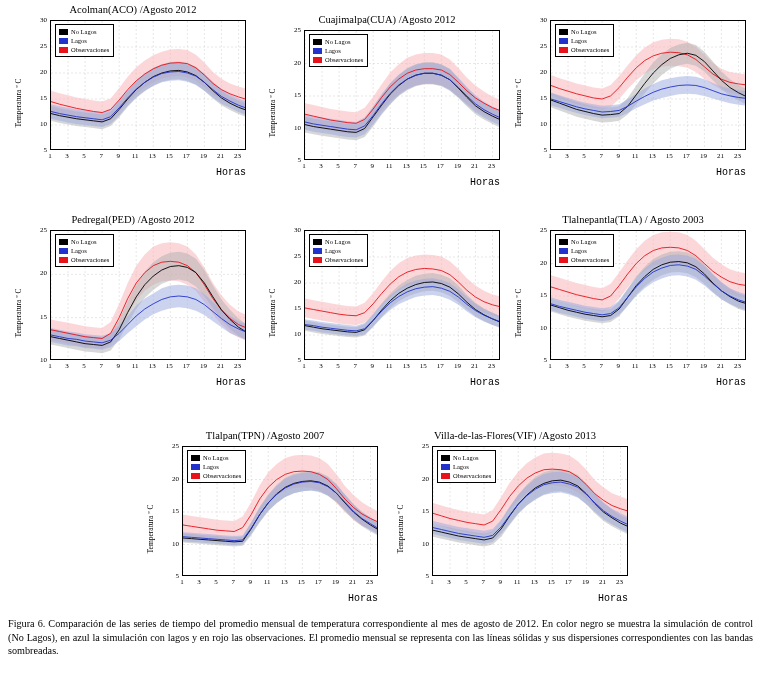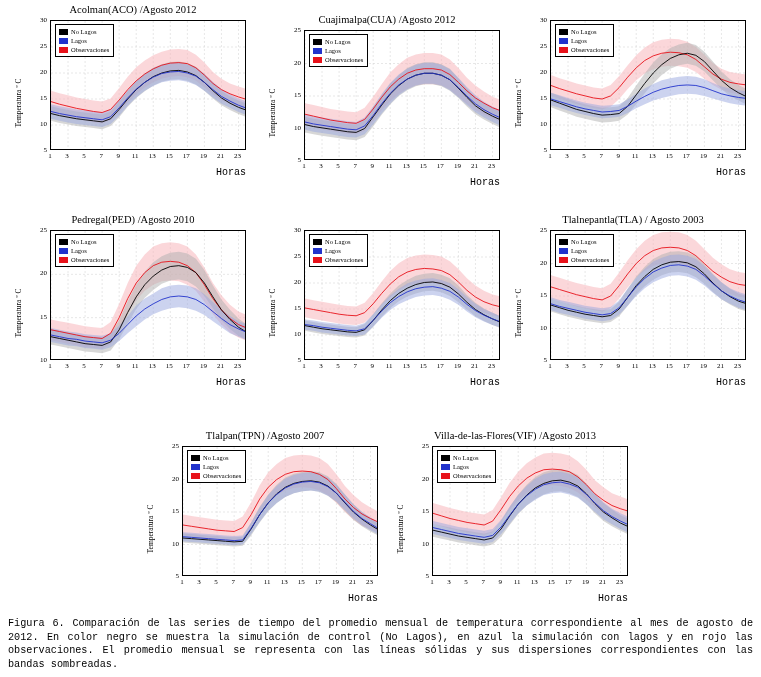--- a/index.html
+++ b/index.html
@@ -127,21 +127,21 @@
     margin-right: 3px;
     display: inline-block;
   }
   .caption {
     position: absolute;
     left: 8px;
     top: 617px;
     width: 745px;
     font-size: 10.2px;
     line-height: 13.6px;
-    font-family: Liberation Mono, monospace;
+    font-family: Liberation Serif, serif;
     text-align: justify;
     color: #000;
   }
 </style>
 </head>
 <body>
 
 <div id="figure">
     <div class="panel" style="left: 8px; top: 2px;">
       <div class="panel-title">Acolman(ACO) /Agosto 2012</div>
@@ -335,21 +335,21 @@
             <span>Lagos</span>
           </div>
           <div class="legend-row">
             <span class="legend-swatch" style="background: rgb(232, 18, 26);"></span>
             <span>Observaciones</span>
           </div>
         </div>
       </div>
     </div>
     <div class="panel" style="left: 8px; top: 212px;">
-      <div class="panel-title">Pedregal(PED) /Agosto 2010</div>
+      <div class="panel-title">Pedregal(PED) /Agosto 2012</div>
       <div class="ylabel-pos">
         <div class="ylabel">Temperatura  º C</div>
       </div>
       <div class="xlabel">Horas</div>
       <div class="plot-wrap">
         <div class="axes">
           <svg width="196" height="130" viewBox="0 0 196 130">
             <line x1="0" x2="196" y1="86.66666666666667" y2="86.66666666666667" stroke="#cfcfcf" stroke-width="0.5" stroke-dasharray="2,2"></line>
             <line x1="0" x2="196" y1="43.33333333333334" y2="43.33333333333334" stroke="#cfcfcf" stroke-width="0.5" stroke-dasharray="2,2"></line>
             <line y1="0" y2="130" x1="0" x2="0" stroke="#cfcfcf" stroke-width="0.5" stroke-dasharray="2,2"></line>

